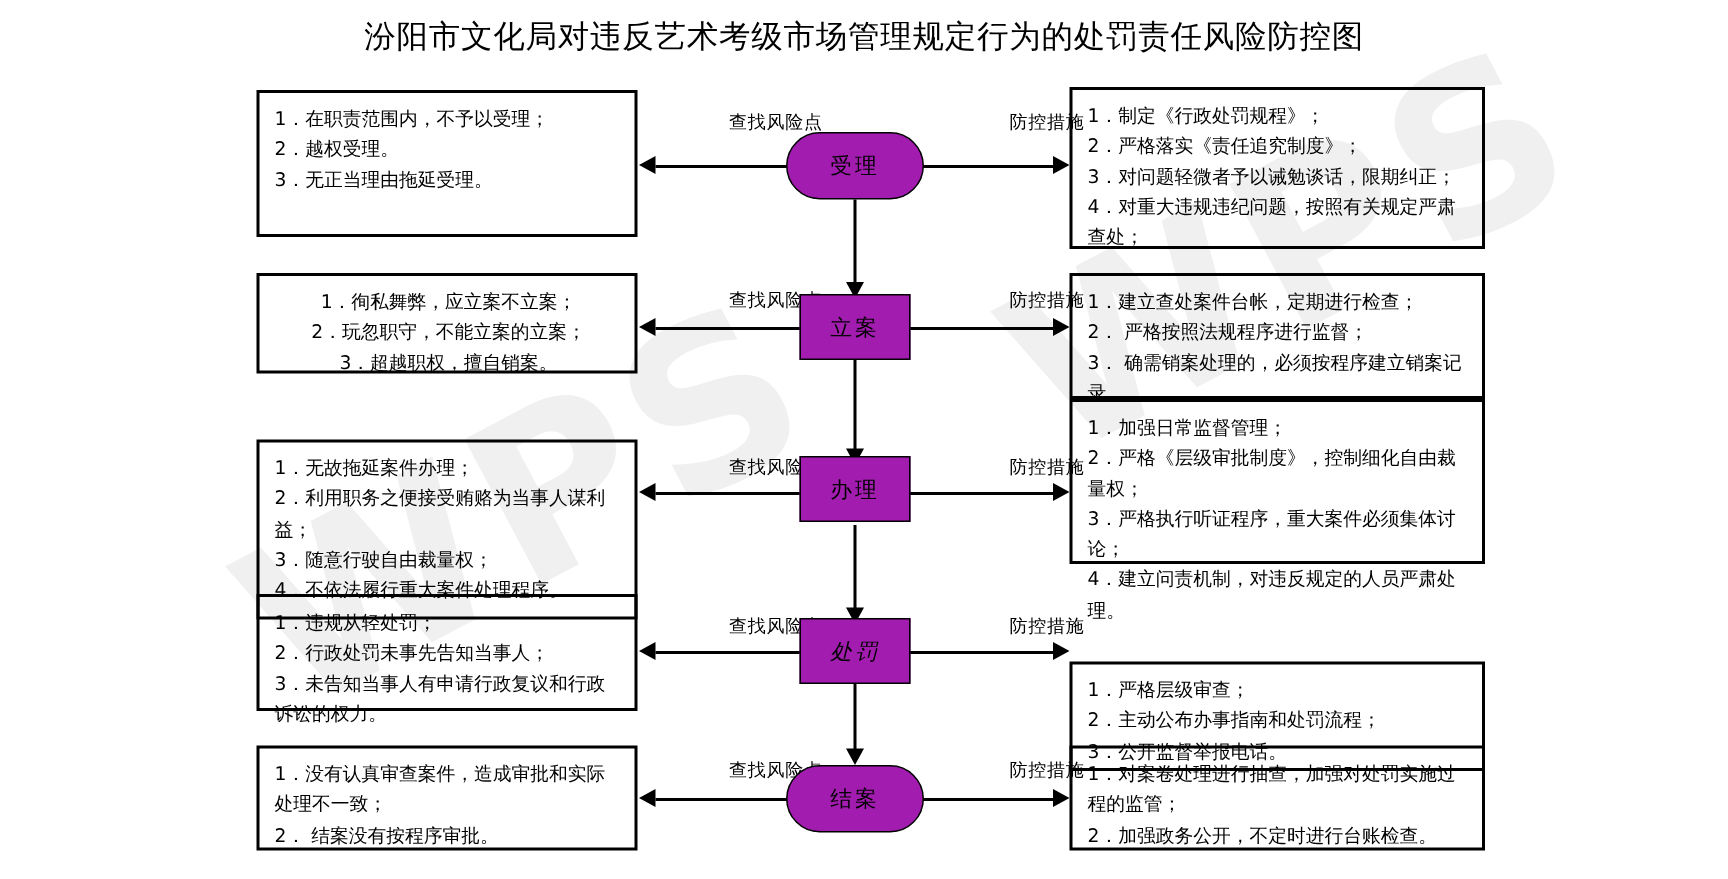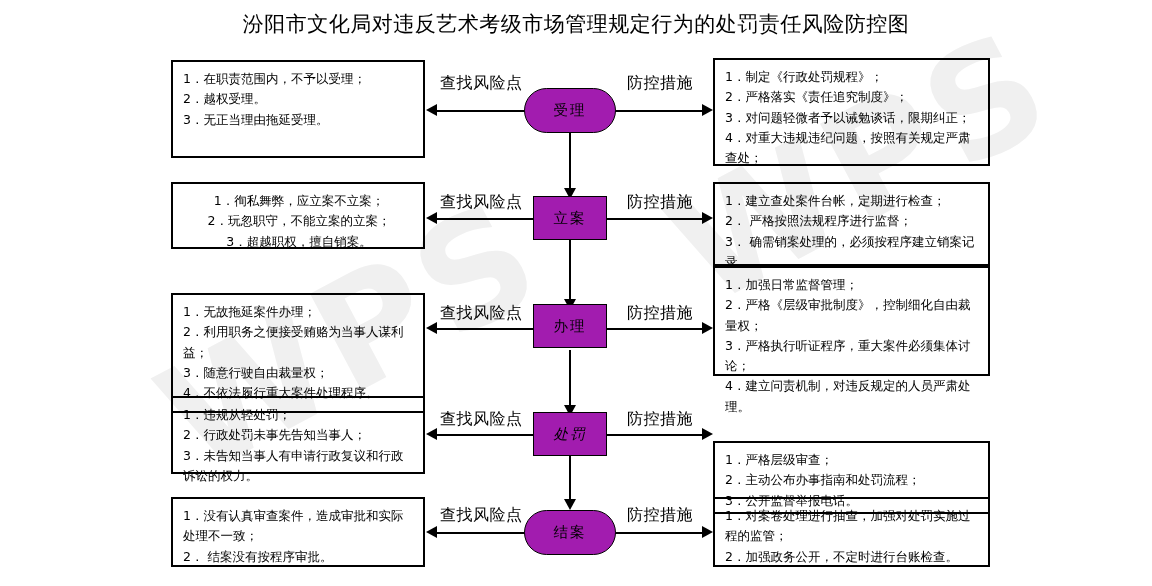--- a/index.html
+++ b/index.html
@@ -118,24 +118,25 @@
     border-bottom: 6px solid transparent;
     border-left: 11px solid #000;
   }
   .arrow-down {
     border-left: 6px solid transparent;
     border-right: 6px solid transparent;
     border-top: 11px solid #000;
   }
   .edge-label {
     position: absolute;
-    font-size: 16px;
+    font-size: 12px;
     letter-spacing: 0.5px;
     white-space: nowrap;
     z-index: 5;
+    margin-left: 46px;
   }
 </style>
 </head>
 <body>
 
 <div id="watermark">
   <div class="wm-text wm-a">WPS</div>
   <div class="wm-text wm-b">WPS</div>
 </div>
 

